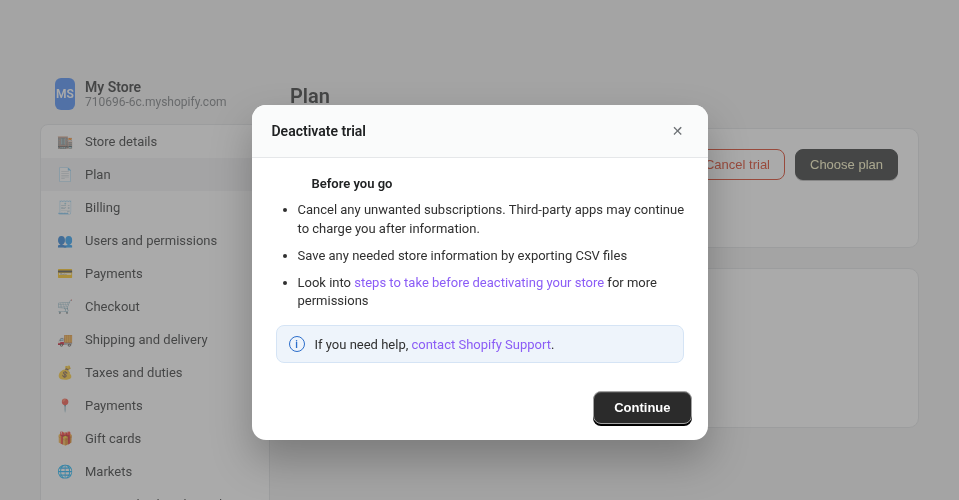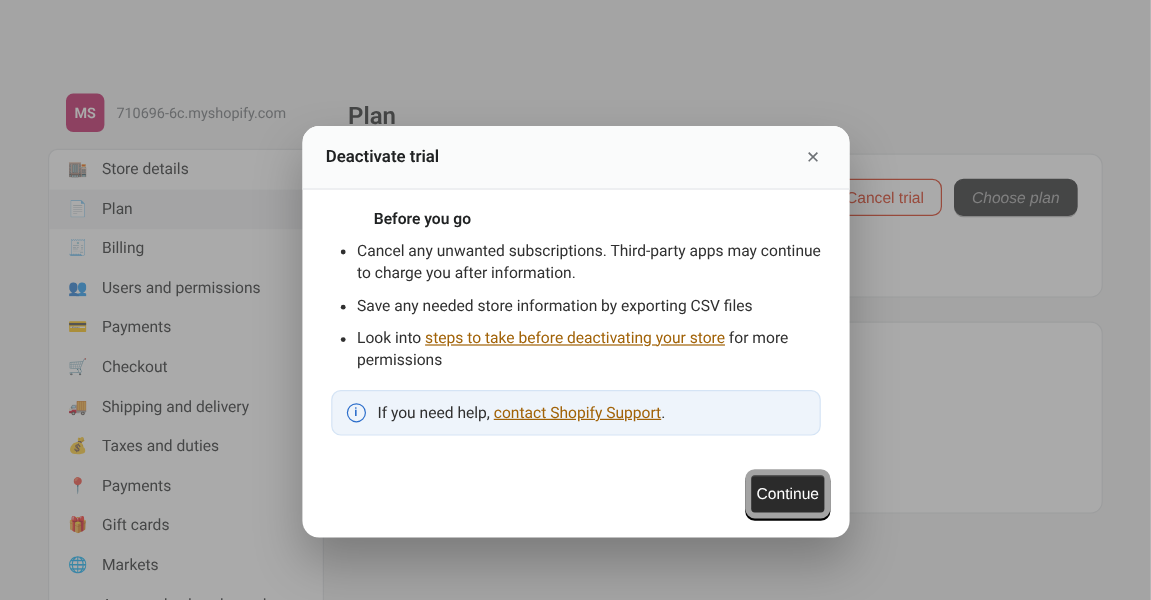--- a/index.html
+++ b/index.html
@@ -2,65 +2,66 @@
 <html><head>
   <meta charset="utf-8">
   <style>
     * { box-sizing: border-box; margin: 0; padding: 0; }
     body { font-family: -apple-system, BlinkMacSystemFont, "Segoe UI", Roboto, sans-serif; background: #f1f1f1; width: 959px; height: 500px; overflow: hidden; position: relative; font-size: 14px; color: #202223; }
 
     .page-wrap { padding: 0 40px; }
     .layout { display: flex; gap: 20px; padding-top: 72px; }
 
     .sidebar-head { display: flex; align-items: center; gap: 10px; position: absolute; top: 78px; left: 55px; }
-    .avatar { width: 32px; height: 32px; background: #be185d; color: white; font-weight: 600; font-size: 12px; border-radius: 6px; display: flex; align-items: center; justify-content: center; }
+    .avatar { width: 20px; height: 32px; background: #3b82f6; color: white; font-weight: 600; font-size: 12px; border-radius: 6px; display: flex; align-items: center; justify-content: center; }
     .store-name { font-weight: 600; font-size: 14px; }
     .store-sub { font-size: 12px; color: #6d7175; }
 
     .sidebar { width: 230px; background: #fff; border: 1px solid #e1e3e5; border-top-left-radius: 8px; border-top-right-radius: 8px; flex-shrink: 0; margin-top: 52px; overflow: hidden; }
     .sidebar-item { display: flex; align-items: center; gap: 12px; padding: 8px 16px; font-size: 13px; color: #202223; cursor: pointer; border-bottom: 1px solid transparent; }
     .sidebar-item.active { background: #f1f2f3; }
     .sidebar-icon { width: 16px; height: 16px; display: flex; align-items: center; justify-content: center; color: #5c5f62; flex-shrink: 0; font-size: 13px; }
 
     .main { flex: 1; padding-top: 12px; }
     .page-title { font-size: 20px; font-weight: 600; margin-bottom: 20px; }
 
     .card { background: #fff; border: 1px solid #e1e3e5; border-radius: 10px; padding: 20px; margin-bottom: 20px; min-height: 120px; }
     .card-actions { display: flex; justify-content: flex-end; gap: 10px; }
     .card2 { height: 160px; }
 
     .btn { padding: 7px 14px; border-radius: 8px; font-size: 13px; font-weight: 500; cursor: pointer; border: 1px solid #c9cccf; background: #fff; }
     .btn.destructive { border-color: #d82c0d; color: #d82c0d; }
-    .btn.primary { background: #202223; color: #a3a3a3; border-color: #202223; box-shadow: 0 1px 0 rgba(0,0,0,.3); font-style: italic; }
+    .btn.primary { background: #202223; color: #fef9c3; border-color: #202223; box-shadow: 0 1px 0 rgba(0,0,0,.3); }
 
     .overlay { position: absolute; inset: 0; background: rgba(100,100,100,0.55); display: flex; align-items: flex-start; justify-content: center; }
 
     .modal { width: 456px; background: #fff; border-radius: 14px; margin-top: 105px; box-shadow: 0 20px 40px rgba(0,0,0,0.25); overflow: hidden; }
     .modal-header { display: flex; justify-content: space-between; align-items: center; padding: 14px 20px; border-bottom: 1px solid #e5e7e9; background: #fafbfb; }
     .modal-title { font-weight: 600; font-size: 14px; }
     .modal-close { cursor: pointer; color: #6d7175; font-size: 14px; background: none; border: none; padding: 4px; }
     .modal-body { padding: 18px 22px 8px 22px; }
     .modal-sub { font-weight: 600; font-size: 13px; margin-bottom: 10px; padding-left: 38px; }
     .modal ul { padding-left: 24px; margin-bottom: 14px; }
     .modal li { font-size: 13px; color: #303030; margin-bottom: 8px; line-height: 1.45; }
-    .link { color: #a16207; text-decoration: underline; cursor: pointer; }
+    .link { color: #8b5cf6; cursor: pointer; }
 
     .info-banner { display: flex; align-items: center; gap: 10px; background: #eef4fb; border: 1px solid #d5e4f5; border-radius: 8px; padding: 10px 12px; font-size: 13px; color: #303030; margin: 4px 2px 10px 2px; }
     .info-icon { width: 16px; height: 16px; border: 1.5px solid #2c6ecb; border-radius: 50%; display:flex; align-items:center; justify-content:center; color:#2c6ecb; font-size: 10px; font-weight: 600; flex-shrink:0; }
 
     .modal-footer { display: flex; justify-content: flex-end; padding: 10px 16px 16px 16px; }
-    .btn.continue { background: #2b2b2b; color: #fff; border: 5px solid #a3a3a3; border-radius: 8px; padding: 8px 4px; font-weight: 400; box-shadow: 0 2px 0 #000, inset 0 1px 0 rgba(255,255,255,0.15); }
+    .btn.continue { background: #2b2b2b; color: #fff; border: 1px solid #a3a3a3; border-radius: 8px; padding: 8px 20px; font-weight: 700; box-shadow: 0 2px 0 #000, inset 0 1px 0 rgba(255,255,255,0.15); }
   </style>
 </head>
 <body>
 
 <div class="page-wrap">
   <div class="sidebar-head">
     <div class="avatar">MS</div>
     <div>
+      <div class="store-name">My Store</div>
       <div class="store-sub">710696-6c.myshopify.com</div>
     </div>
   </div>
 
   <div class="layout">
     <nav class="sidebar">
       <div class="sidebar-item">
           <span class="sidebar-icon">🏬</span>
           <span>Store details</span>
         </div>

